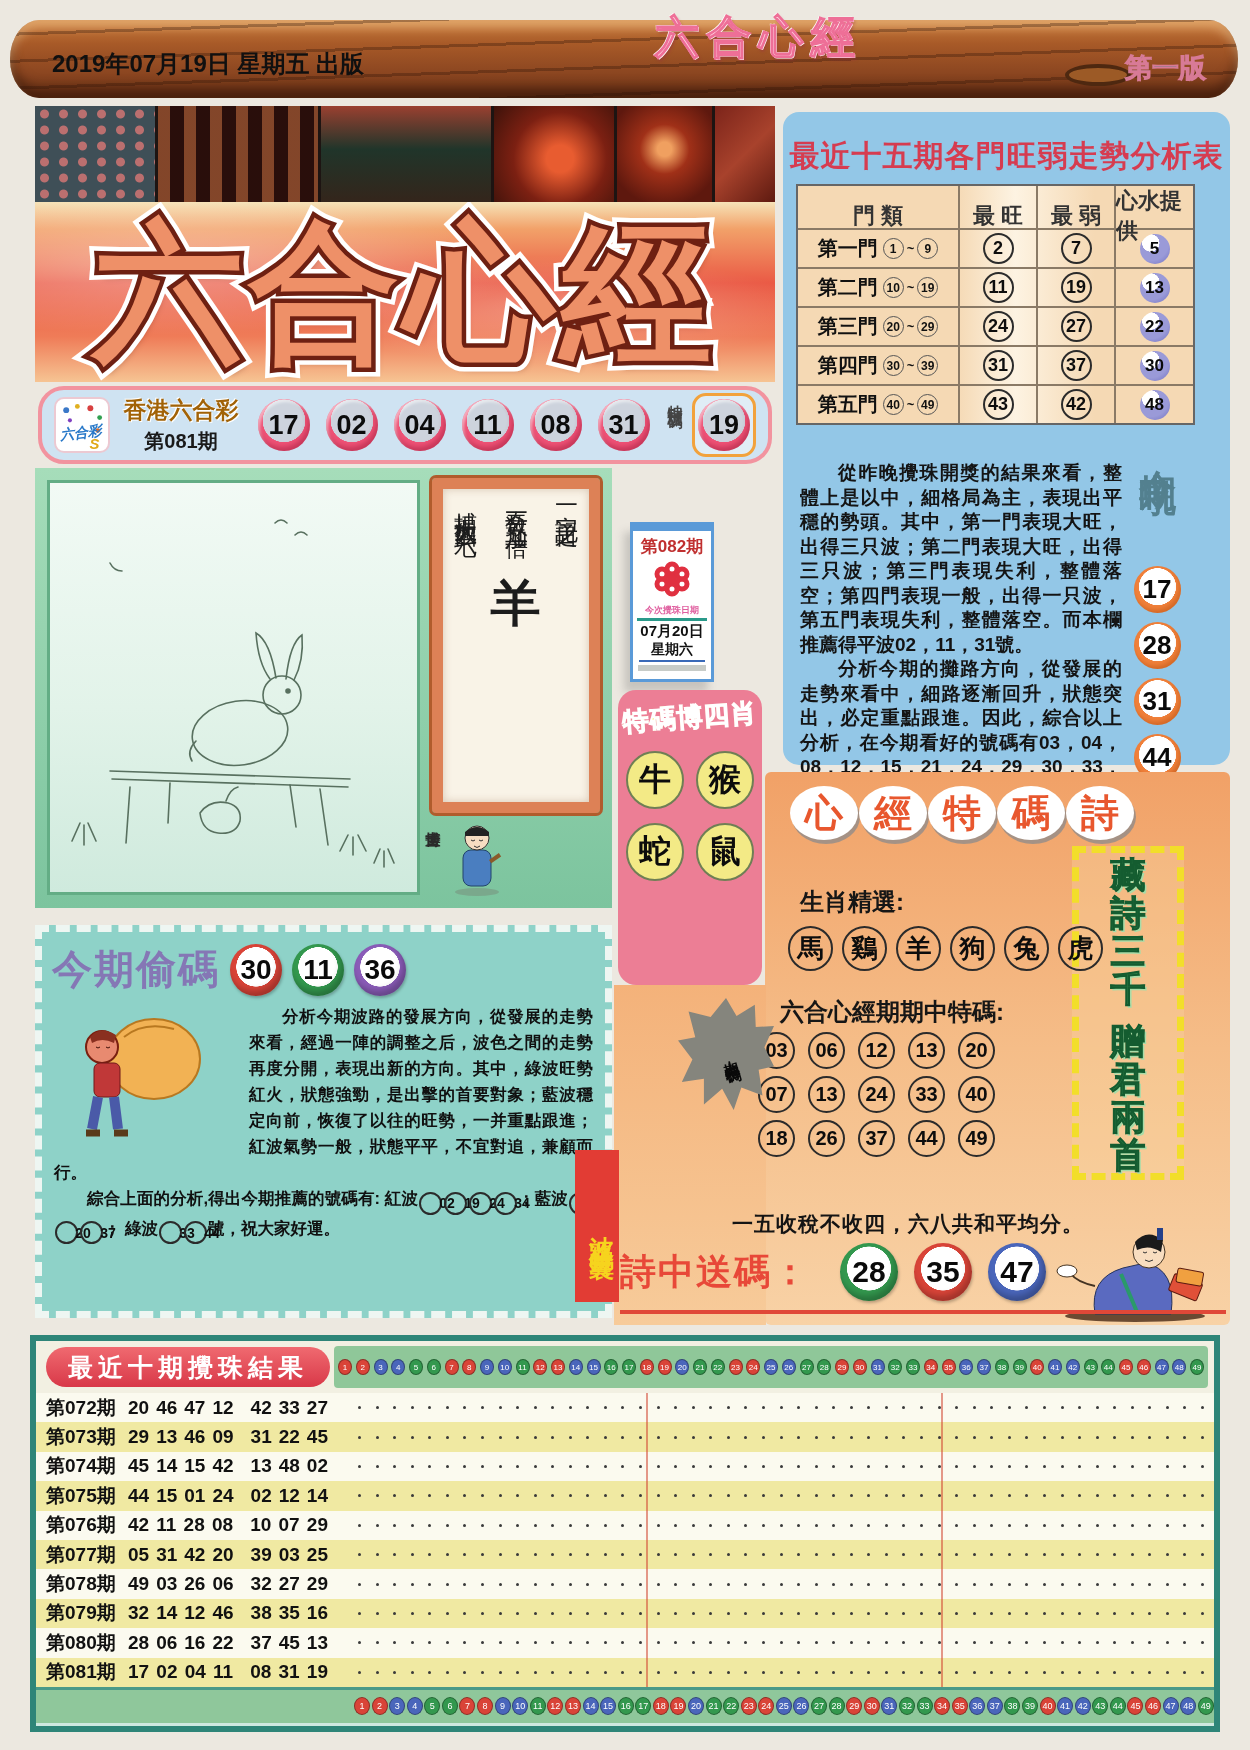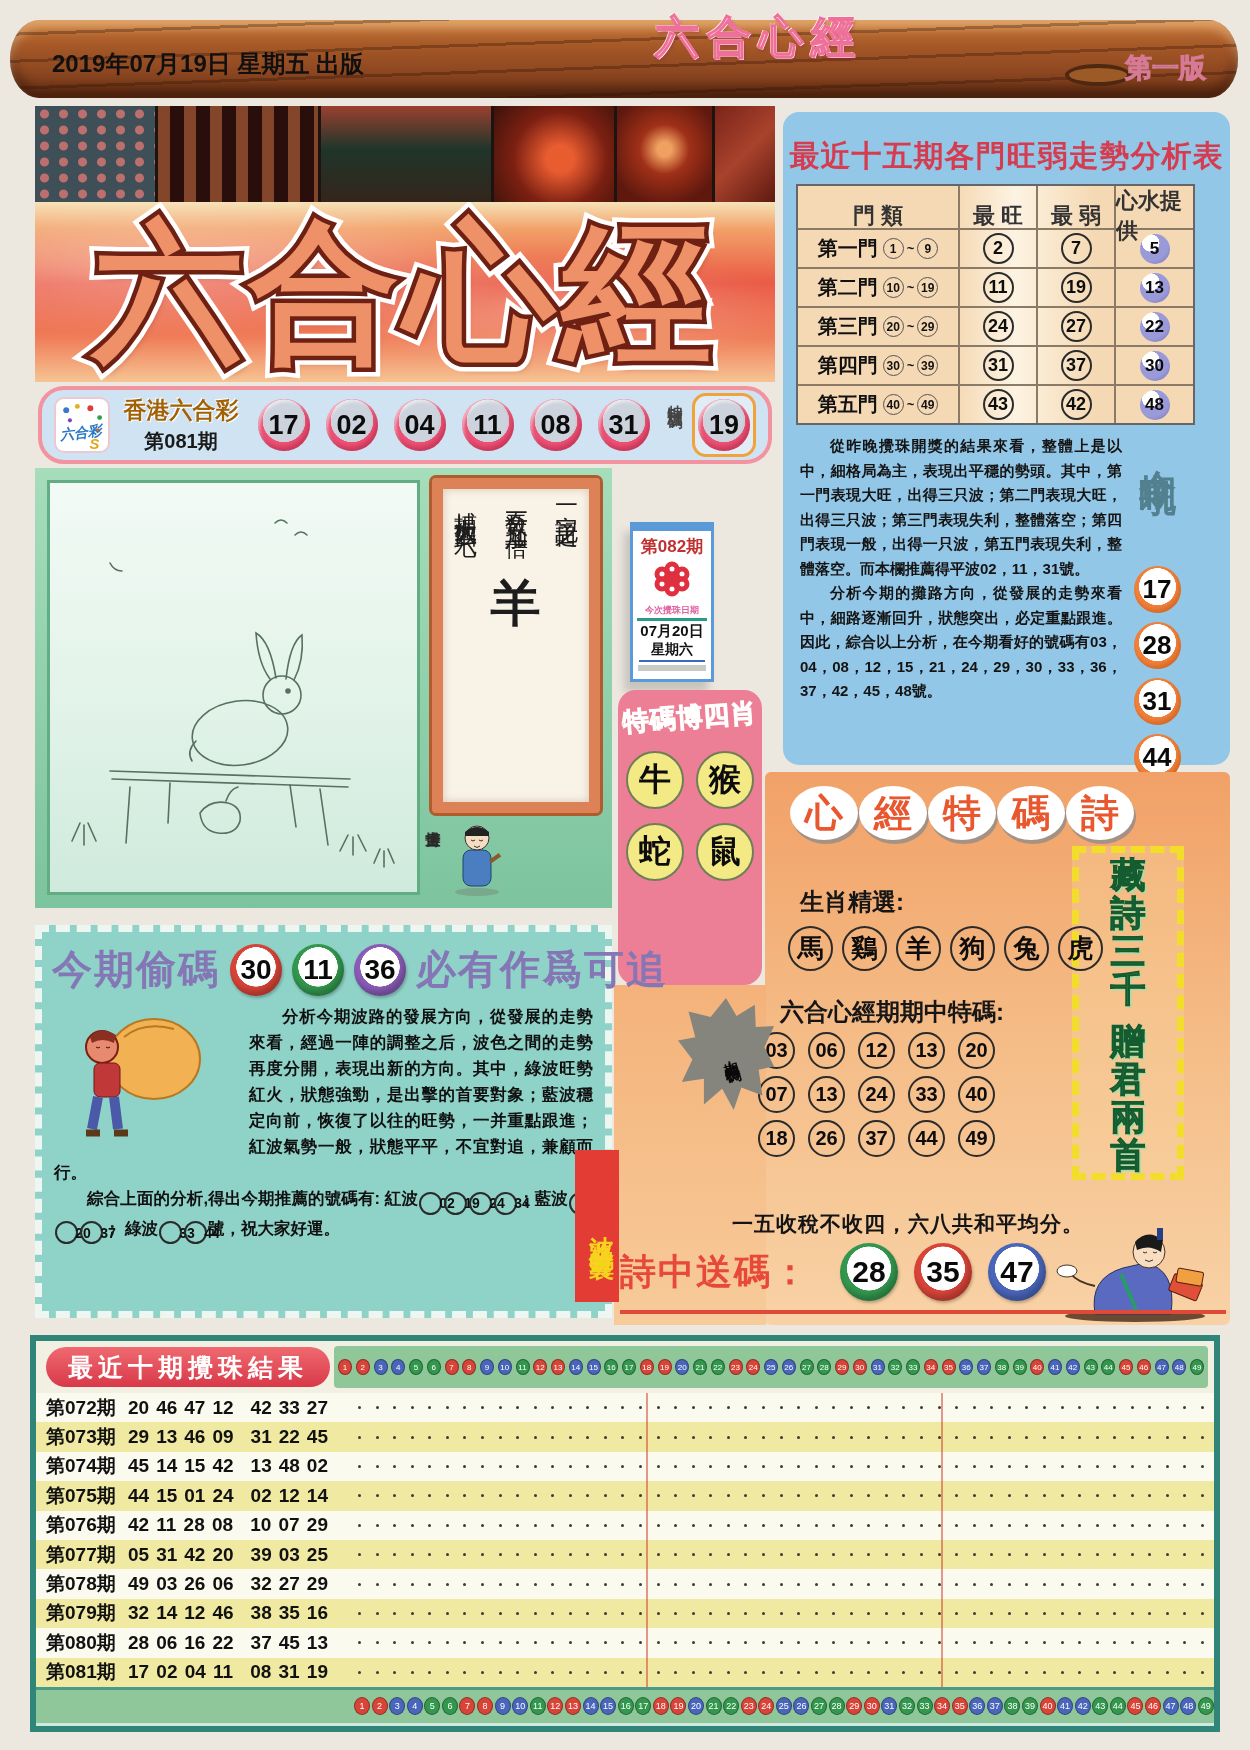--- a/index.html
+++ b/index.html
@@ -112,21 +112,21 @@
   .gate{font-size:20px;font-weight:bold;margin-right:2px;}
   .rc{width:21px;height:21px;border:1.5px solid #555;border-radius:50%;display:inline-flex;align-items:center;
       justify-content:center;font-size:12px;font-weight:bold;}
   .tl{font-size:13px;font-weight:bold;}
   .circ{border:2.5px solid #2b2b2b;border-radius:50%;display:inline-flex;align-items:center;justify-content:center;
       font-weight:bold;color:#0d0d0d;background:transparent;}
   .c30{width:31px;height:31px;font-size:18px;}
   .pickball{width:30px;height:30px;border-radius:50%;display:inline-flex;align-items:center;justify-content:center;
       font-size:17px;font-weight:bold;color:#0a0a0a;
       background:radial-gradient(circle at 36% 30%,#ffffff 0 30%,#9a9ad8 31% 62%,#6f6fc0 100%);}
-  .ap-text{position:absolute;left:17px;top:322px;width:322px;font-size:15px;font-weight:600;
+  .ap-text{position:absolute;left:17px;top:349px;width:322px;font-size:19px;font-weight:600;
       line-height:24.5px;color:#141414;text-align:justify;}
   .ap-text p{margin:0;text-indent:2em;}
   .roar{position:absolute;left:344px;top:328px;width:60px;display:flex;flex-direction:column;align-items:center;gap:8px;}
   .roar-title{writing-mode:vertical-rl;font-size:37px;font-weight:bold;color:#53808f;letter-spacing:5px;
       height:118px;font-family:"Liberation Serif",serif;}
   .ball-roar{width:47px;height:47px;border-radius:50%;display:flex;align-items:center;justify-content:center;
       font-size:26px;font-weight:bold;color:#0a0a0a;
       background:radial-gradient(circle at 50% 44%,#ffffff 0 52%,#f0803a 53% 100%);
       box-shadow:inset -2px -3px 4px rgba(170,70,10,.4);}
 
@@ -546,21 +546,20 @@
   <div class="redline" data-interactable="false"></div>
 
   <div class="steal" data-interactable="false">
     <div class="steal-titlerow" data-interactable="false">
       <span class="steal-t" data-interactable="false">今期偷碼</span>
       <span class="steal-balls" data-interactable="false">
           <span class="ball3d big" data-interactable="false" style="background: radial-gradient(circle at 50% 44%, rgb(255, 255, 255) 0px, rgb(255, 255, 255) 50%, rgb(217, 68, 56) 51%);">30</span>
           <span class="ball3d big" data-interactable="false" style="background: radial-gradient(circle at 50% 44%, rgb(255, 255, 255) 0px, rgb(255, 255, 255) 50%, rgb(51, 152, 78) 51%);">11</span>
           <span class="ball3d big" data-interactable="false" style="background: radial-gradient(circle at 50% 44%, rgb(255, 255, 255) 0px, rgb(255, 255, 255) 50%, rgb(138, 92, 184) 51%);">36</span>
         </span>
-      <span class="steal-t" data-interactable="false">必有作爲可追</span>
     </div>
     <div class="steal-body" data-interactable="false">
       <svg class="thief" viewBox="0 0 185 138" data-interactable="false">
         <ellipse cx="100" cy="52" rx="46" ry="40" fill="#f2b254" stroke="#b87820" stroke-width="2"></ellipse>
         <path d="M70 30 Q90 14 120 22" stroke="#b87820" fill="none" stroke-width="2"></path>
         <circle cx="48" cy="40" r="16" fill="#e88a70" stroke="#7a2010" stroke-width="2"></circle>
         <path d="M36 30 Q46 18 62 28 L60 36 Q48 30 38 36 Z" fill="#8a3020"></path>
         <path d="M42 40 q2 2 4 0 M52 40 q2 2 4 0" stroke="#401008" fill="none"></path>
         <rect x="40" y="56" width="26" height="34" rx="6" fill="#c03838" stroke="#701818"></rect>
         <path d="M44 90 L38 122 M60 90 L64 122" stroke="#4a5aa8" stroke-width="10"></path>

